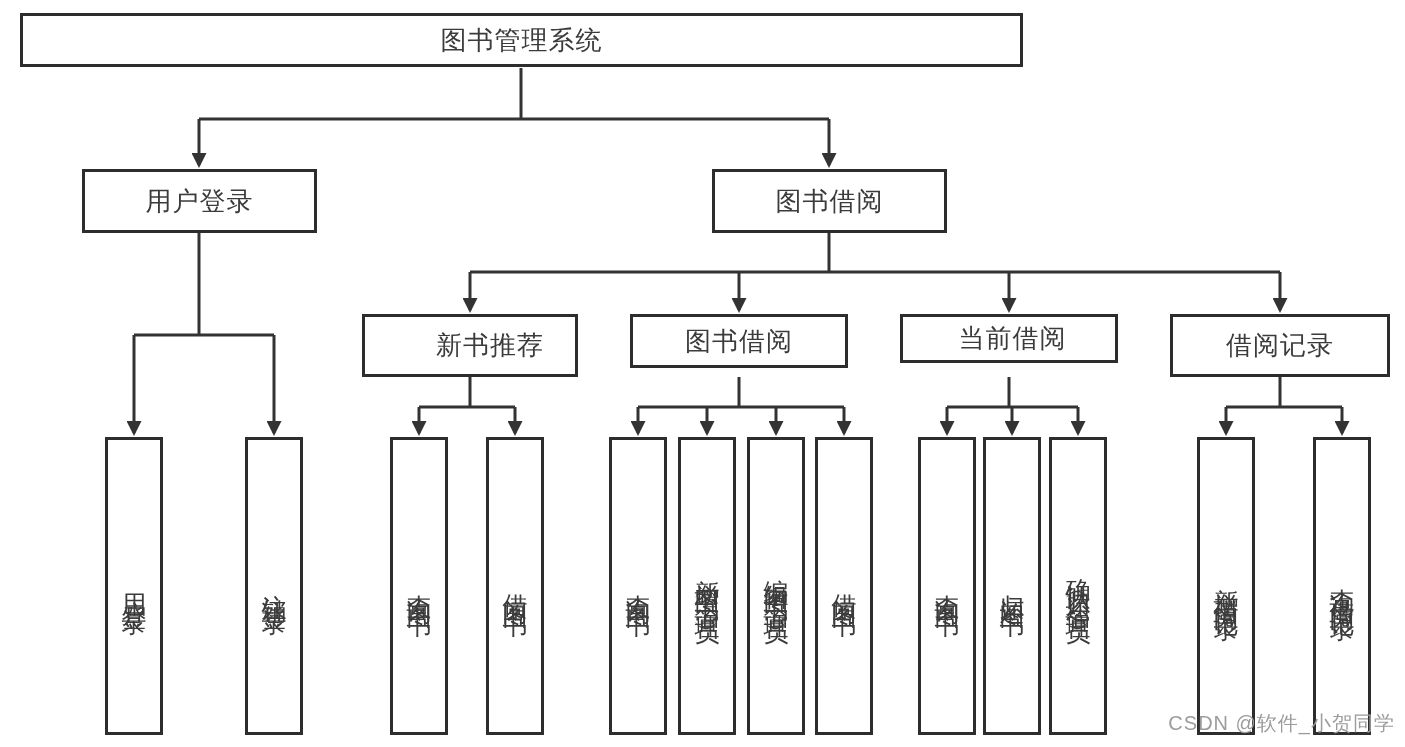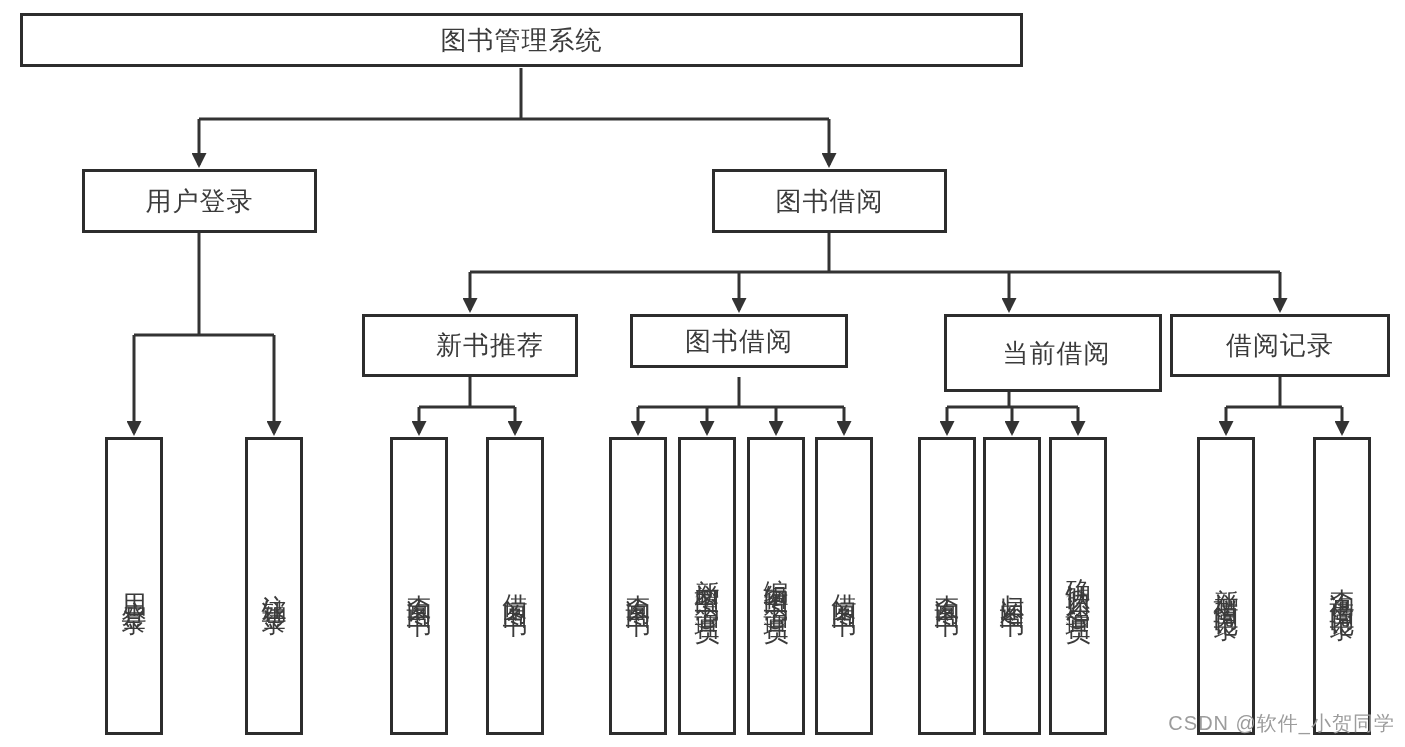--- a/index.html
+++ b/index.html
@@ -45,21 +45,21 @@
     letter-spacing:1px;
     white-space:nowrap;
     z-index:5;
   }
   
   #n-root   {left:20px;  top:13px;  width:1003px;height:54px;}
   #n-login  {left:82px;  top:169px; width:235px; height:64px;}
   #n-mgmt   {left:712px; top:169px; width:235px; height:64px;}
   #n-newbook{left:362px; top:314px; width:216px; height:63px;padding-left:40px;}
   #n-borrow {left:630px; top:314px; width:218px; height:54px;}
-  #n-current{left:944px; top:314px; width:218px; height:78px;padding-left:7px;}
+  #n-current{left:900px; top:314px; width:218px; height:49px;padding-left:7px;}
   #n-records{left:1170px;top:314px; width:220px; height:63px;}
   #l-login-0 {left:105px;} #l-login-1 {left:245px;}
   #l-nb-0   {left:390px;} #l-nb-1   {left:486px;}
   #l-bo-0   {left:609px;} #l-bo-1   {left:678px;} #l-bo-2{left:747px;} #l-bo-3{left:815px;}
   #l-cu-0   {left:918px;} #l-cu-1   {left:983px;} #l-cu-2{left:1049px;}
   #l-re-0   {left:1197px;} #l-re-1  {left:1313px;}
 </style>
 </head>
 <body>
 

